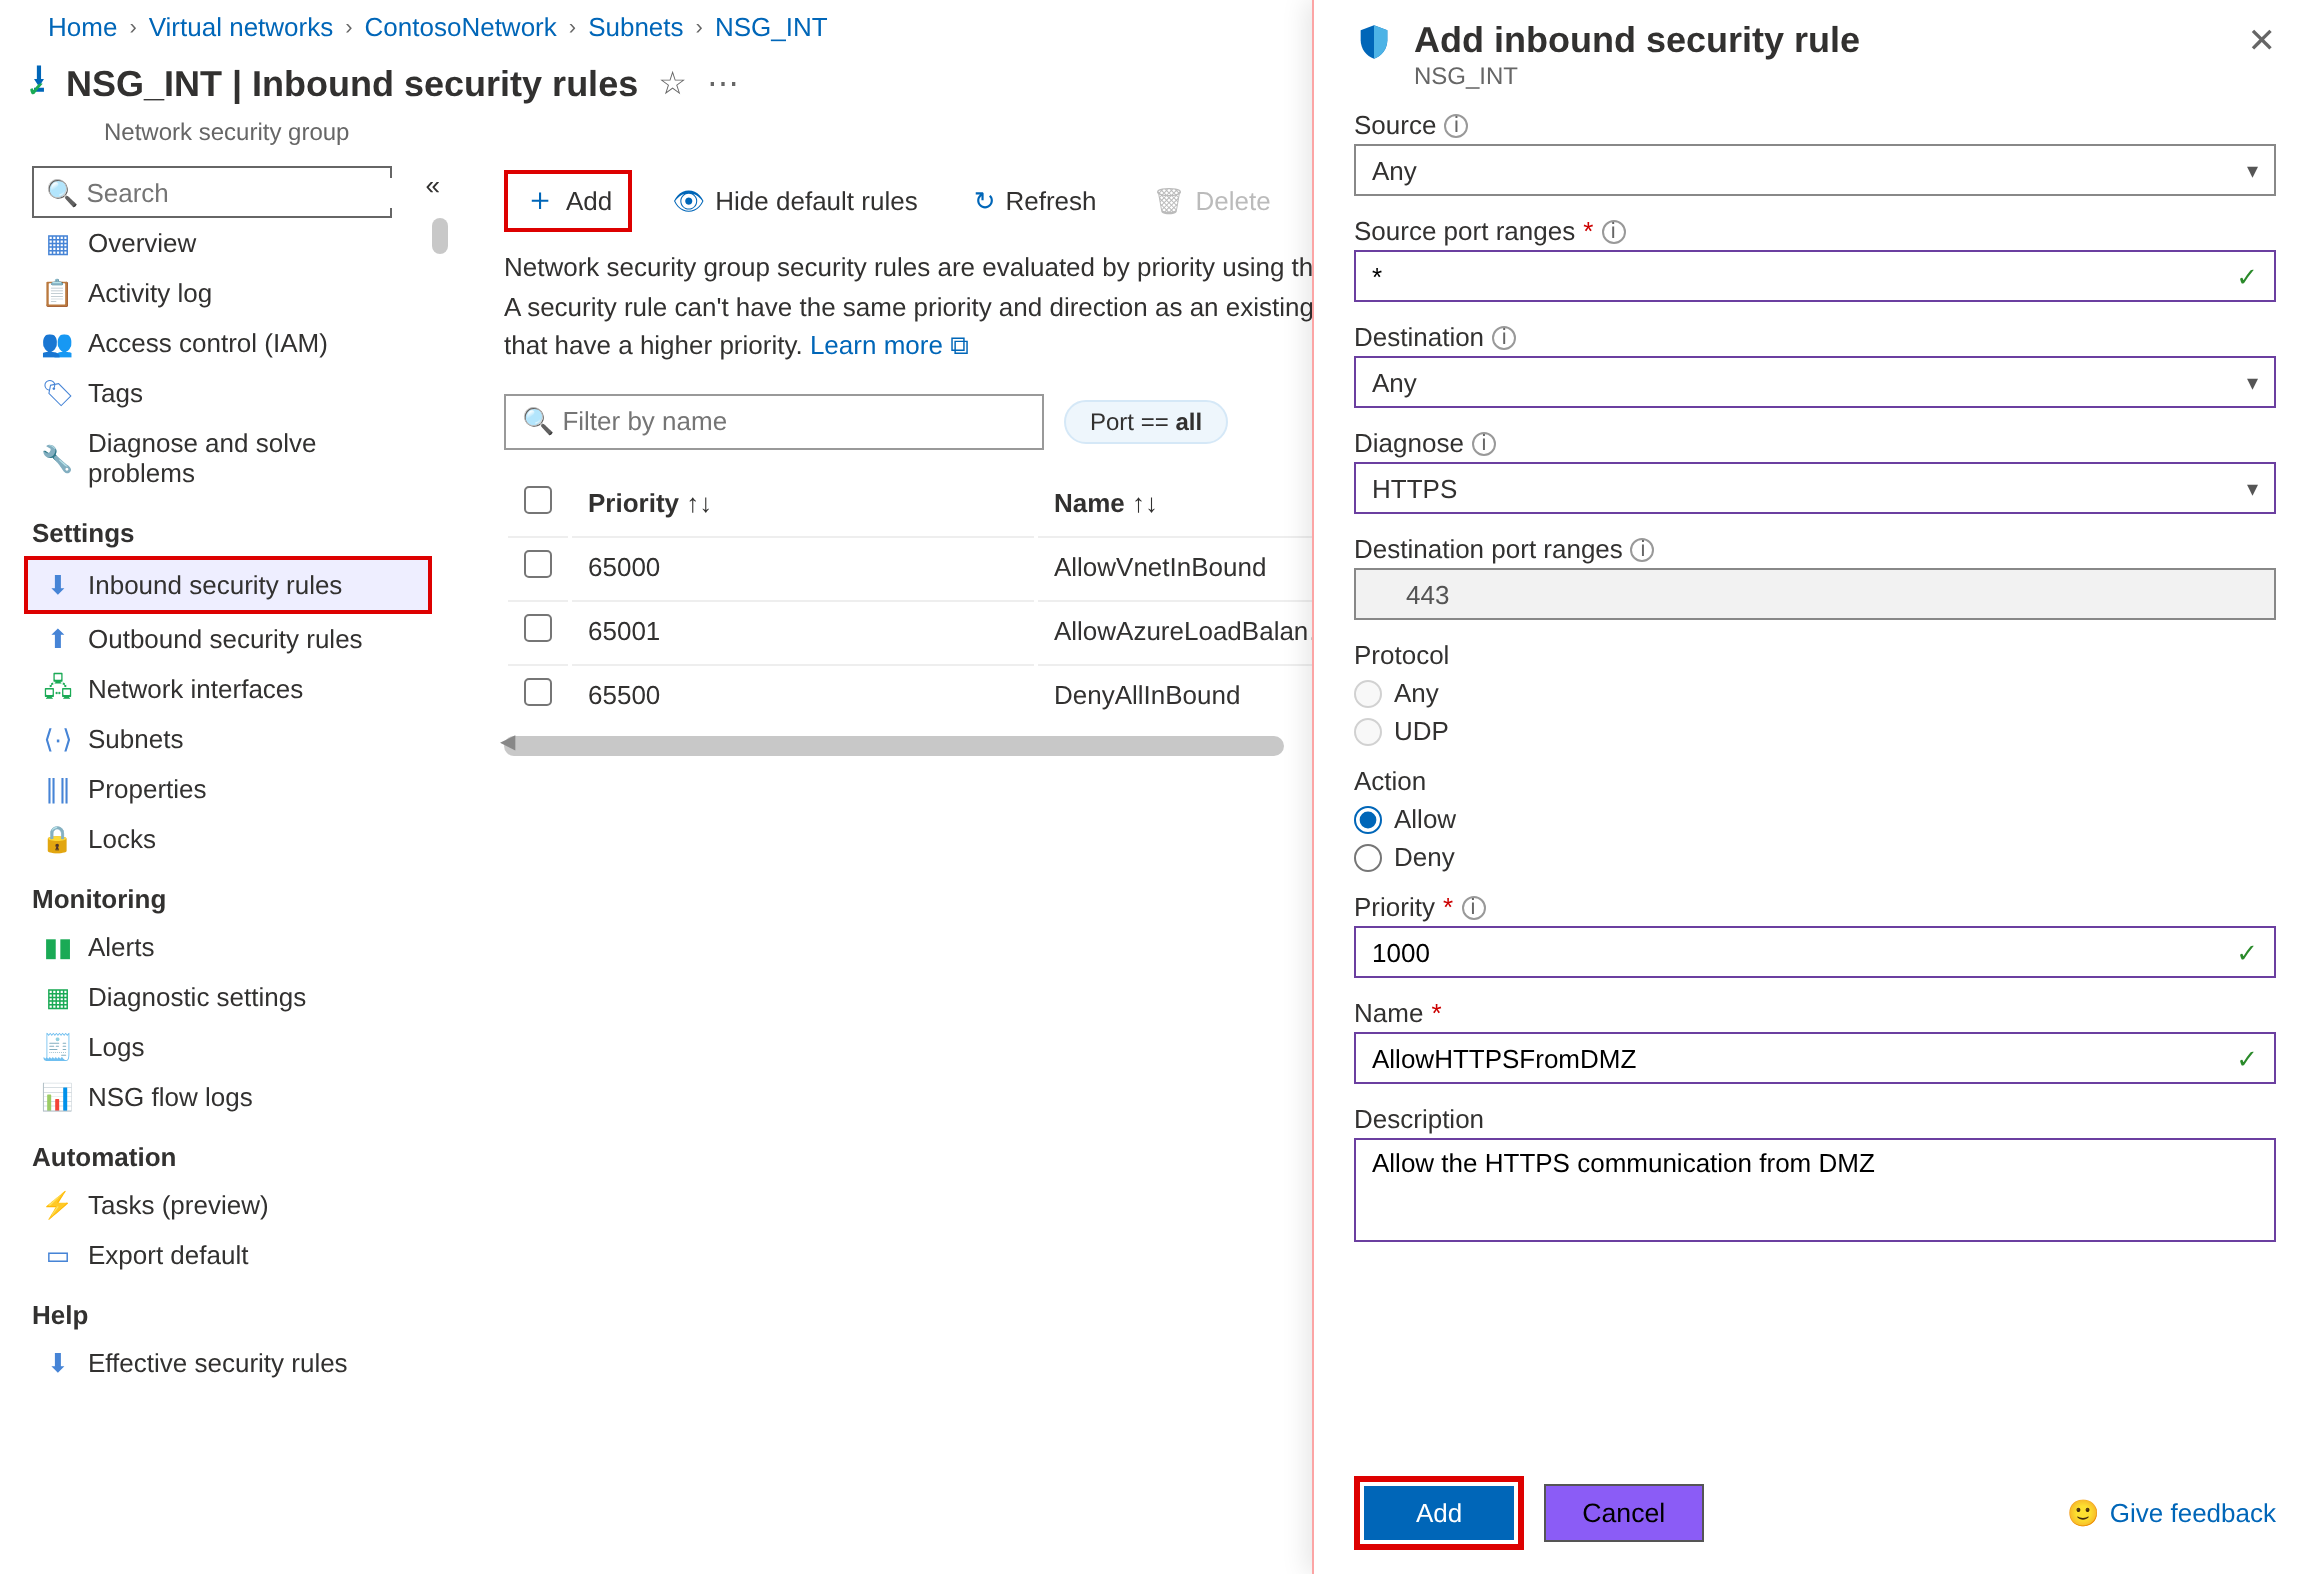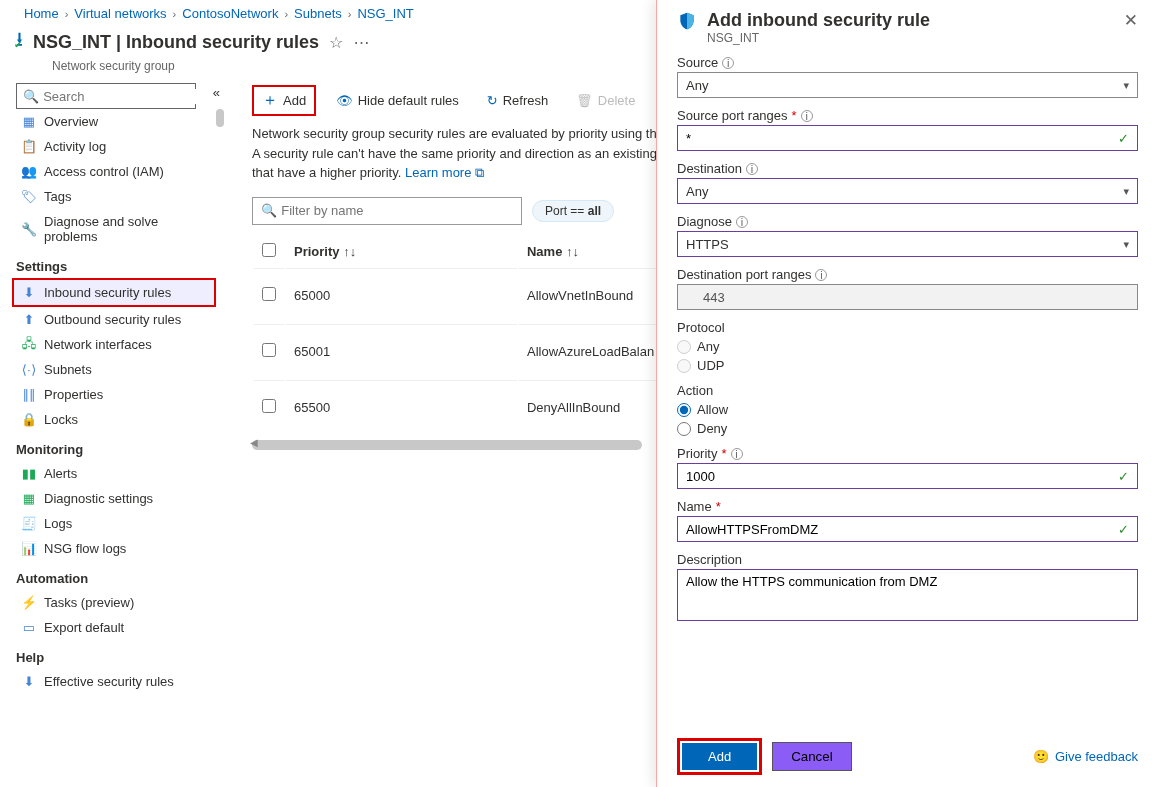--- a/index.html
+++ b/index.html
@@ -33,21 +33,21 @@
 .tb-btn.add { border:2px solid #d00; }
 .tb-btn.disabled { color:#bbb; }
 .infop { font-size:13px; line-height:1.5; padding-right:20px; }
 .infop a{ color:#0066b8; }
 .filterrow { display:flex; gap:10px; align-items:center; margin-top:14px; }
 .filterbox { display:flex; align-items:center; border:1px solid #999; padding:3px 8px; width:270px; height:28px; }
 .filterbox input{ border:none; outline:none; flex:1; font-size:13px; }
 .pill { border:1px solid #d5e8f7; background:#eef6fc; border-radius:14px; padding:3px 12px; font-size:12px; }
 .tbl { margin-top:10px; width:100%; }
 .tbl th { text-align:left; font-weight:600; padding:6px 8px; font-size:13px; }
-.tbl td { padding:18px 8px; font-size:13px; border-top:1px solid #eee; }
+.tbl td { padding:6px 8px; font-size:13px; border-top:1px solid #eee; }
 .tbl .cb { width:30px; }
 .tbl input[type=checkbox]{ width:14px;height:14px; }
 .hscroll { height:10px; background:#c8c8c8; margin-top:4px; border-radius:5px; width:390px; position:relative;}
 .hscroll:before{ content:"◀"; position:absolute; left:-2px; top:-3px; font-size:10px; color:#888;}
 
 
 .panel { position:absolute; top:0; right:0; width:502px; height:787px; background:#fff; border-left:1px solid #fca5a5; box-shadow:-3px 0 12px rgba(0,0,0,.1); padding:10px 20px 10px 20px; overflow:hidden; z-index:10; }
 .panel .phead { display:flex; align-items:flex-start; gap:10px; }
 .panel h2 { font-size:18px; font-weight:600; }
 .panel .psub { font-size:12px; color:#666; }

